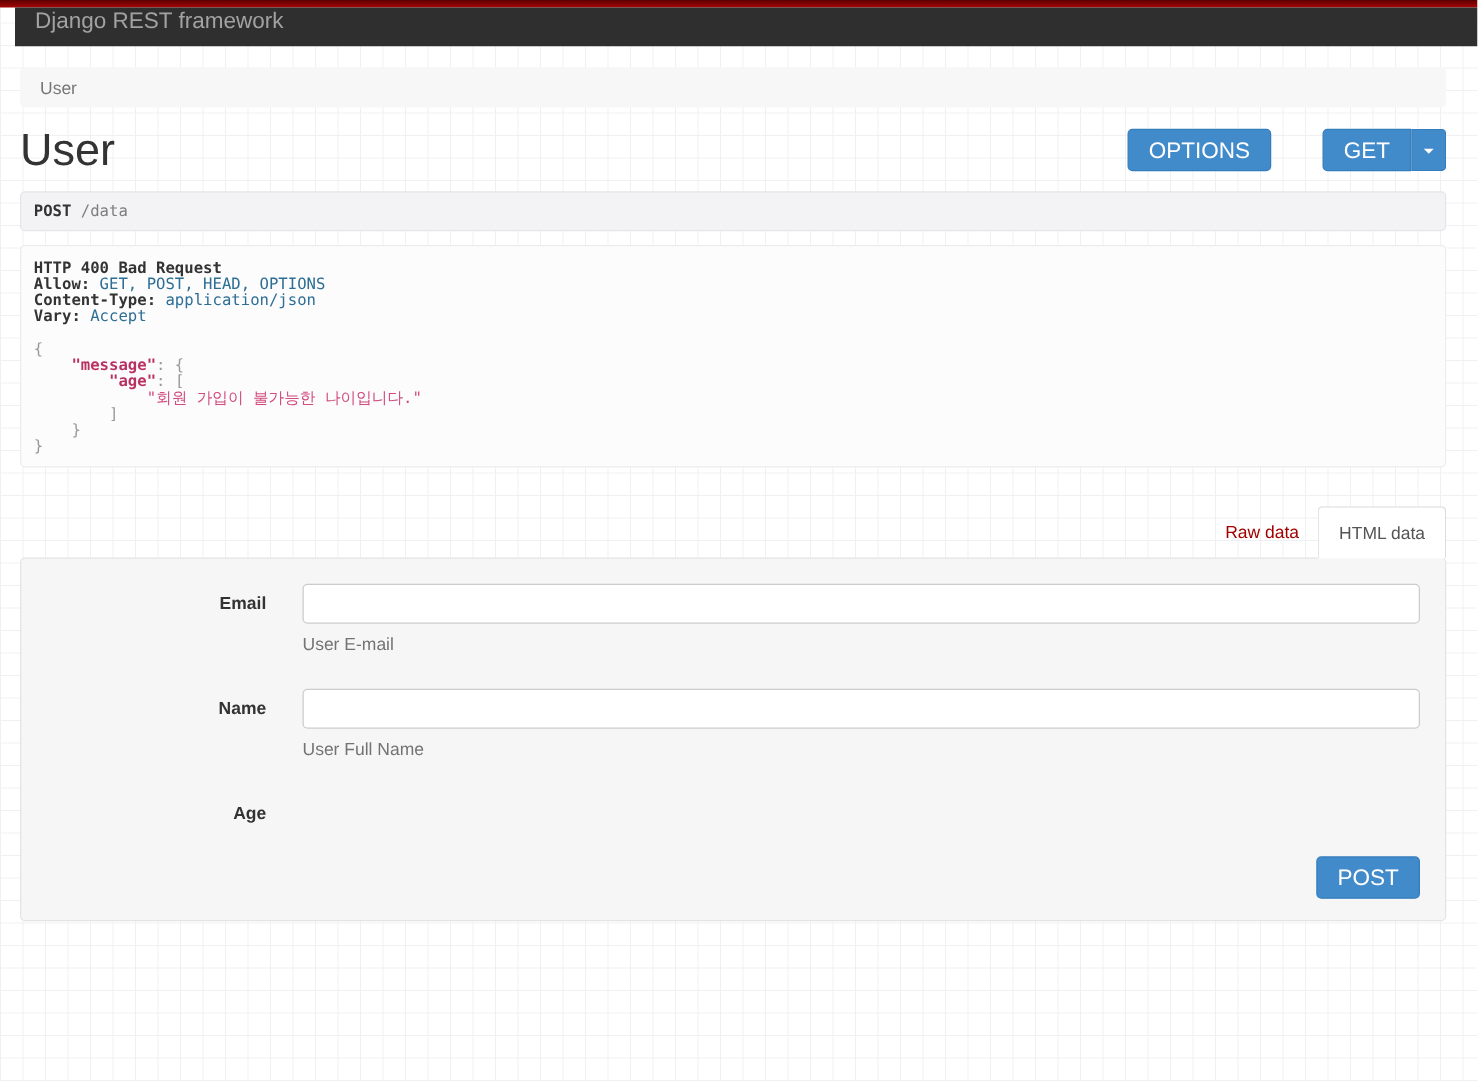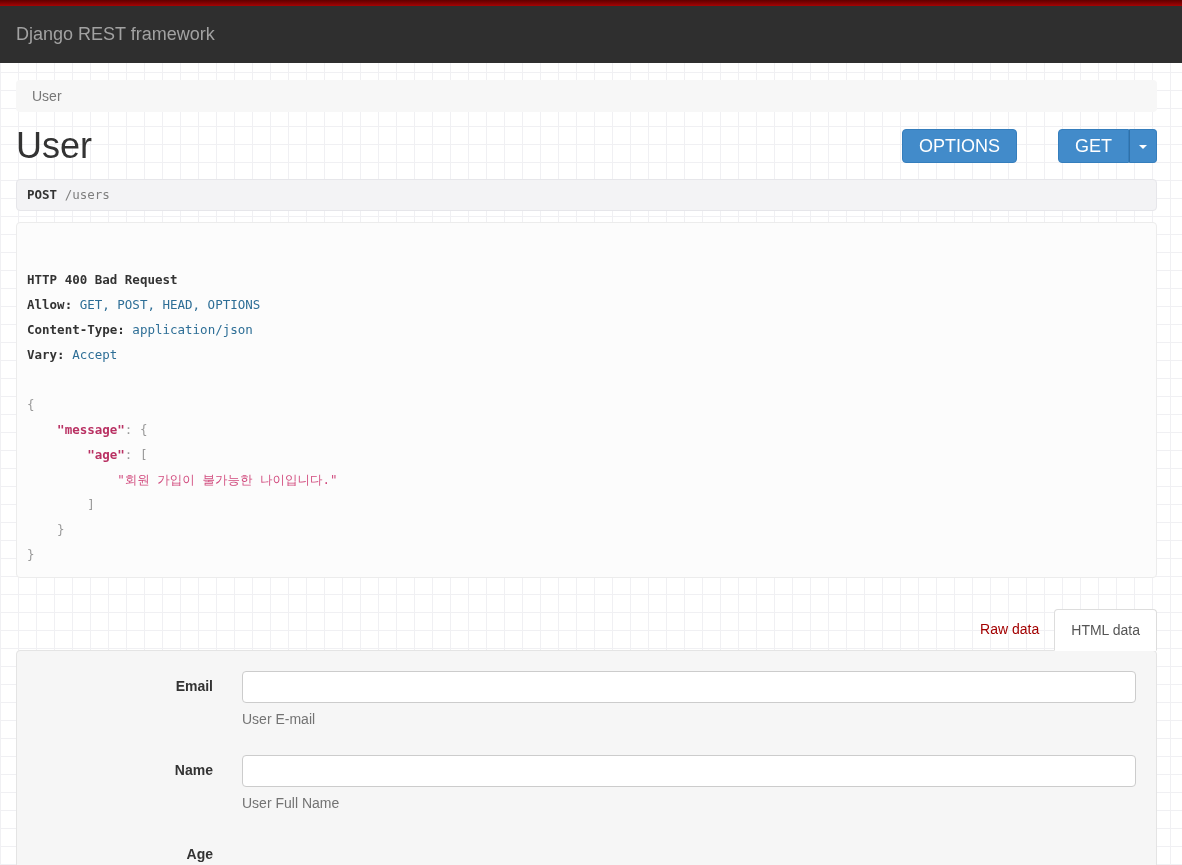--- a/index.html
+++ b/index.html
@@ -21,21 +21,21 @@
     --danger: #a30000;
     --json-key: #b93163;
     --json-string: #d14b7e;
     --header-value: #2d6e96;
     --navbar-bg: #2f2f2f;
     --brand-text: #a2a2a2;
   }
 
   
   .topstrip { height: 6px; background: linear-gradient(180deg, #5e0000, #a60404); }
-  .navbar { height: 57px; background: var(--navbar-bg); display: flex; align-items: center; padding: 0 16px; }
+  .navbar { height: 31px; background: var(--navbar-bg); display: flex; align-items: flex-start; padding: 0 16px; margin-left: 12px; }
   .brand { color: var(--brand-text); font-size: 18px; text-decoration: none; cursor: pointer; }
 
   .container { margin: 0 25px 0 16px; }
 
   
   .breadcrumb {
     margin-top: 17px; background: #f7f7f7; border-radius: 4px;
     padding: 8px 16px; font-size: 14px; color: #777;
   }
 
@@ -65,21 +65,21 @@
   .req-method { font-weight: bold; color: #333; }
   .req-path { color: #7e7e7e; }
 
   
   .response-box {
     background: #fcfcfc; border: 1px solid #ececec; border-radius: 4px;
     padding: 10px 10px; overflow: hidden;
   }
   .response-box pre {
     font-family: "DejaVu Sans Mono", "Liberation Mono", monospace;
-    font-size: 12.5px; line-height: 25px; color: #555; white-space: pre; margin-top: 34px;
+    font-size: 12.5px; line-height: 13px; color: #555; white-space: pre;
   }
   .hl-status { font-weight: bold; color: #333; }
   .hl-hname  { font-weight: bold; color: #333; }
   .hl-hval   { color: var(--header-value); }
   .hl-punct  { color: #999; }
   .hl-key    { color: var(--json-key); font-weight: bold; }
   .hl-str    { color: var(--json-string); }
 
   
   .tabs { display: flex; justify-content: flex-end; align-items: flex-end; margin-top: 31px; position: relative; z-index: 1; }
@@ -131,21 +131,21 @@
     <h1>User</h1>
     <div class="btn-row">
       <button class="btn">OPTIONS</button>
       <div class="btn-group">
         <button class="btn">GET</button>
         <button class="btn caret-btn"><span class="caret"></span></button>
       </div>
     </div>
   </div>
 
-  <div class="request-box"><span class="req-method">POST</span><span class="req-path"> /users</span></div>
+  <div class="request-box"><span class="req-method">POST</span><span class="req-path"> /data</span></div>
 
   <div class="response-box">
     <pre><span class="hl-status">HTTP 400 Bad Request</span><span>
 </span><span class="hl-hname">Allow:</span><span class="hl-hval"> GET, POST, HEAD, OPTIONS</span><span>
 </span><span class="hl-hname">Content-Type:</span><span class="hl-hval"> application/json</span><span>
 </span><span class="hl-hname">Vary:</span><span class="hl-hval"> Accept</span><span>
 </span><span>
 </span><span class="hl-punct">{</span><span>
 </span><span class="hl-punct">    </span><span class="hl-key">"message"</span><span class="hl-punct">: {</span><span>
 </span><span class="hl-punct">        </span><span class="hl-key">"age"</span><span class="hl-punct">: [</span><span>

